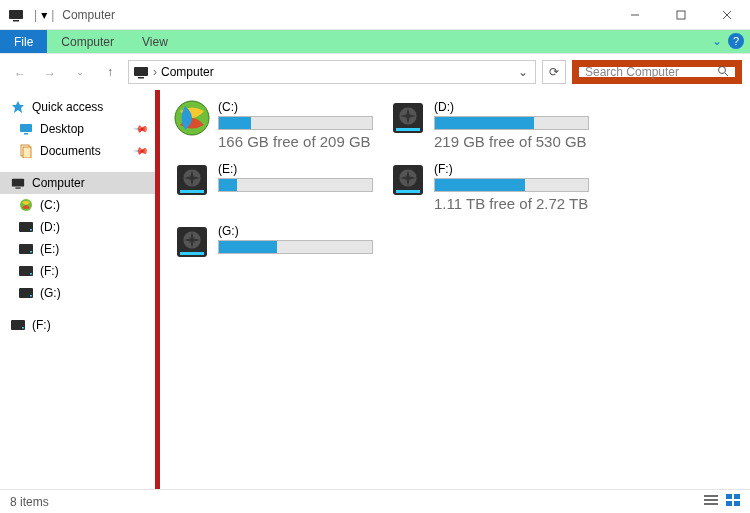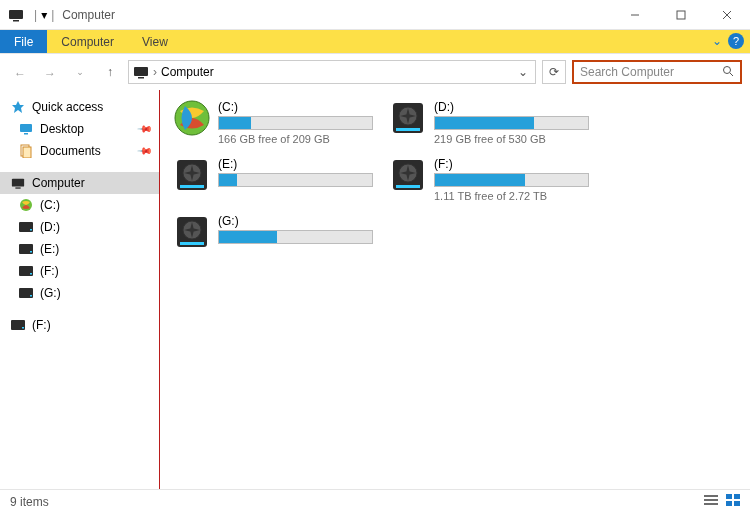--- a/index.html
+++ b/index.html
@@ -3,53 +3,53 @@
 <meta charset="utf-8">
 <style>
 * { box-sizing: border-box; margin: 0; padding: 0; font-family: "Segoe UI", Tahoma, sans-serif; }
 body { width: 750px; height: 513px; background: #fff; display: flex; flex-direction: column; overflow: hidden; font-size: 12px; color: #000; }
 .titlebar { height: 30px; background: #fff; display: flex; align-items: center; padding: 0 0 0 8px; border-bottom: 1px solid #e5e5e5; }
 .titlebar .app-icon { width: 16px; height: 16px; margin-right: 6px; }
 .titlebar .qat-sep { color: #888; margin: 0 4px; }
 .titlebar .title { color: #555; font-size: 12px; margin-left: 4px; }
 .win-controls { margin-left: auto; display: flex; }
 .win-controls .wc { width: 46px; height: 30px; display: flex; align-items: center; justify-content: center; color: #555; }
-.ribbon { height: 24px; background: #fde047; display: flex; align-items: stretch; border-bottom: 1px solid #e5e5e5; position: relative; }
+.ribbon { height: 24px; background: #86efac; display: flex; align-items: stretch; border-bottom: 1px solid #e5e5e5; position: relative; }
 .ribbon .tab { padding: 0 14px; display: flex; align-items: center; font-size: 12px; color: #444; }
 .ribbon .tab.file { background: #1979ca; color: #fff; }
 .ribbon .chev { position: absolute; right: 28px; top: 4px; color: #1979ca; font-size: 12px; }
 .ribbon .help { position: absolute; right: 6px; top: 3px; width: 16px; height: 16px; border-radius: 50%; background: #1979ca; color: #fff; font-size: 11px; display: flex; align-items: center; justify-content: center; }
 .navbar { height: 36px; display: flex; align-items: center; padding: 4px 8px; gap: 6px; }
 .nav-arrow { width: 24px; height: 24px; display: flex; align-items: center; justify-content: center; color: #999; }
 .nav-arrow.active { color: #555; }
 .addr { flex: 1; height: 24px; border: 1px solid #ccc; display: flex; align-items: center; padding: 0 4px; gap: 4px; }
 .addr .crumb { color: #000; }
 .addr .sep { color: #777; }
 .addr .spacer { flex: 1; }
 .addr .drop { color: #555; width: 16px; text-align: center; }
 .refresh { width: 24px; height: 24px; border: 1px solid #ccc; display: flex; align-items: center; justify-content: center; color: #555; }
-.search { width: 170px; height: 24px; border: 2px solid #c2410c; display: flex; align-items: center; padding: 0 6px; color: #888; }
+.search { width: 170px; height: 24px; border: 7px solid #c2410c; display: flex; align-items: center; padding: 0 6px; color: #888; }
 .search .ph { flex: 1; }
 .content { flex: 1; display: flex; overflow: hidden; }
-.sidebar { width: 160px; border-right: 1px solid #b91c1c; padding: 6px 0; }
+.sidebar { width: 160px; border-right: 5px solid #b91c1c; padding: 6px 0; }
 .side-item { height: 22px; display: flex; align-items: center; padding: 0 8px 0 18px; gap: 6px; position: relative; }
 .side-item.top { padding-left: 10px; font-weight: 400; }
 .side-item.sel { background: #d9d9d9; }
 .side-item .pin { position: absolute; right: 8px; color: #888; font-size: 10px; transform: rotate(45deg); }
 .side-group-gap { height: 10px; }
 .ic { width: 16px; height: 16px; display: inline-flex; align-items: center; justify-content: center; }
 .main { flex: 1; padding: 10px 14px; overflow: auto; }
 .drive-grid { display: grid; grid-template-columns: 200px 200px; column-gap: 16px; row-gap: 12px; }
 .drive { display: flex; gap: 8px; }
 .drive .dicon { width: 36px; height: 36px; flex-shrink: 0; }
 .drive .dinfo { flex: 1; }
 .drive .dlabel { font-size: 12px; color: #000; margin-bottom: 2px; }
 .drive .bar { width: 155px; height: 14px; background: #e6e6e6; border: 1px solid #bcbcbc; position: relative; margin-bottom: 3px; }
 .drive .bar .fill { position: absolute; left: 0; top: 0; bottom: 0; background: #26a0da; }
-.drive .free { font-size: 11px; color: #6d6d6d; }
+.drive .free { font-size: 15px; color: #6d6d6d; }
 .statusbar { height: 24px; border-top: 1px solid #e5e5e5; display: flex; align-items: center; padding: 0 10px; color: #555; font-size: 12px; }
 .statusbar .views { margin-left: auto; display: flex; gap: 8px; color: #6d6d6d; }
 .hdd-svg rect.body { fill: #2b2b2b; }
 .hdd-svg circle.fan { fill: #555; }
 .hdd-svg rect.led { fill: #3cf; }
 .windows-orb { width:36px; height:36px; }
 </style>
 </head>
 <body>
 
@@ -297,21 +297,21 @@
             <div class="bar">
               <div class="fill" style="width:38%"></div>
             </div>
           </div>
         </div>
       </div>
   </div>
 </div>
 
 <div class="statusbar">
-  <span>9 items</span>
+  <span>8 items</span>
   <div class="views">
     <span><svg width="14" height="12" viewBox="0 0 14 12">
           <rect y="1" width="14" height="2" fill="#6d6d6d"></rect>
           <rect y="5" width="14" height="2" fill="#6d6d6d"></rect>
           <rect y="9" width="14" height="2" fill="#6d6d6d"></rect>
         </svg></span>
     <span><svg width="14" height="12" viewBox="0 0 14 12">
           <rect x="0" y="0" width="6" height="5" fill="#1979ca"></rect>
           <rect x="8" y="0" width="6" height="5" fill="#1979ca"></rect>
           <rect x="0" y="7" width="6" height="5" fill="#1979ca"></rect>

